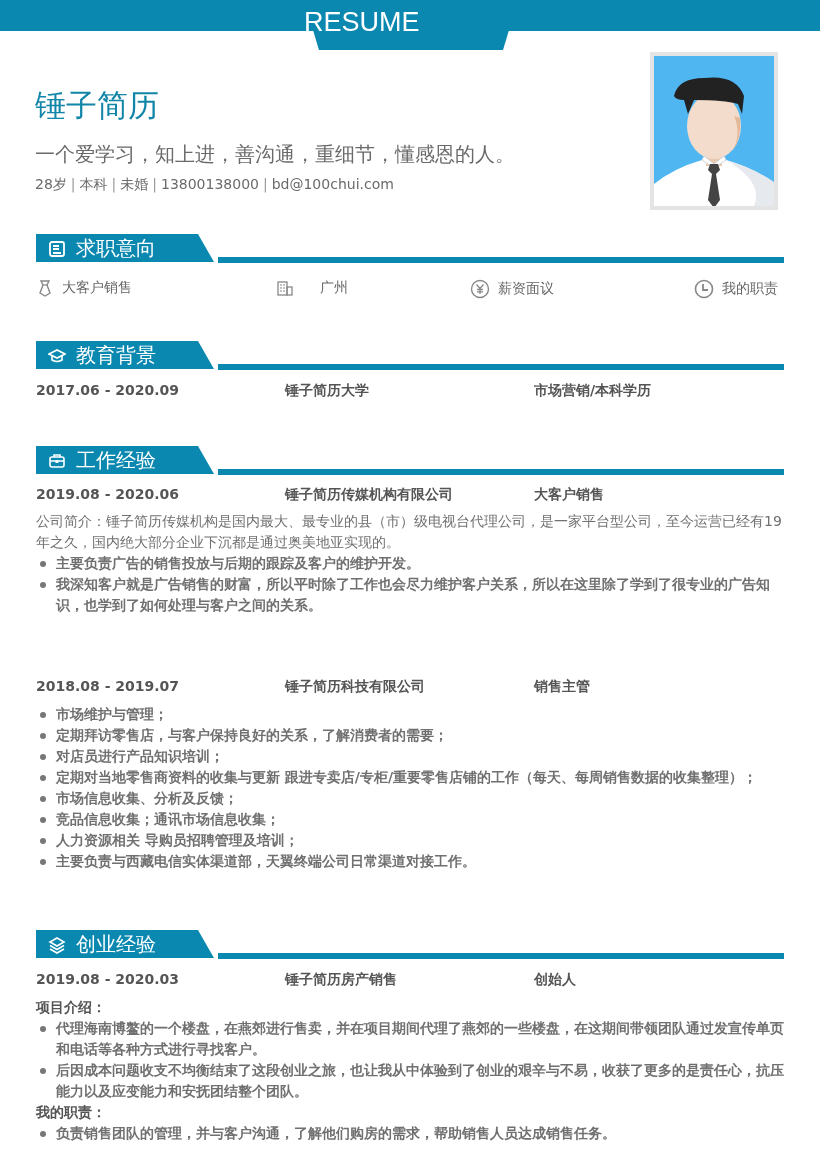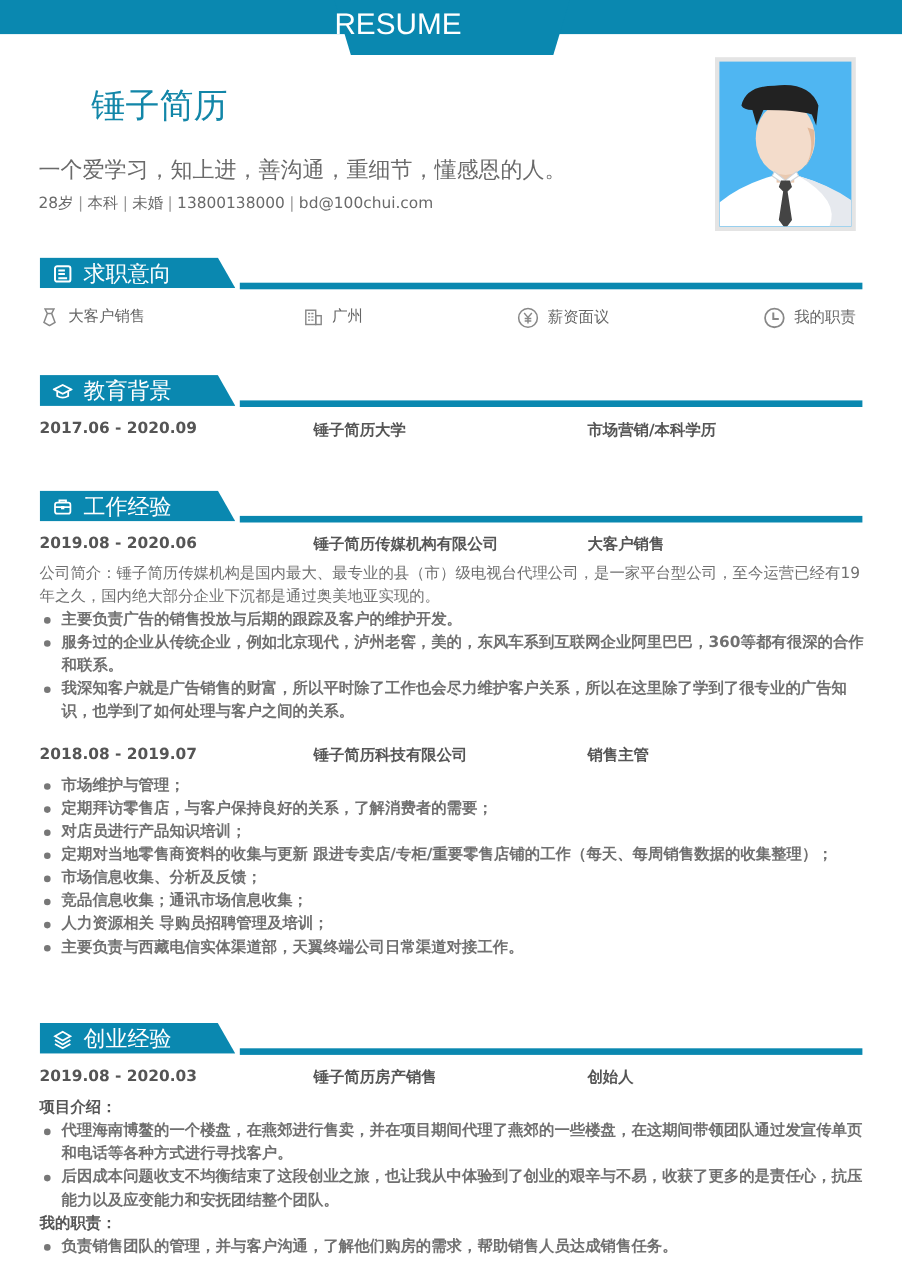--- a/index.html
+++ b/index.html
@@ -5,21 +5,21 @@
   * { box-sizing: border-box; margin: 0; padding: 0; }
   html, body { width: 820px; height: 1160px; background: #ffffff; overflow: hidden; }
   body { font-family: "DejaVu Sans", "Liberation Sans", sans-serif; color: #666666; position: relative; }
 
   .top-band { position: absolute; left: 0; top: 0; width: 820px; height: 31px; background: #0a88b0; }
   .top-tab { position: absolute; left: 304px; top: 0; width: 214px; height: 50px; background: #0a88b0;
              clip-path: polygon(0 0, 100% 0, 93% 100%, 7% 100%); }
   .top-title { position: absolute; left: 304px; top: 7px; width: 214px; text-align: left;
                color: #ffffff; font-family: "Liberation Sans", sans-serif; font-size: 27px; letter-spacing: 0px; }
 
-  .name { position: absolute; left: 35px; top: 75px; font-size: 31px; color: #1286a8; font-weight: normal; margin-left: 48px; }
+  .name { position: absolute; left: 35px; top: 85px; font-size: 31px; color: #1286a8; font-weight: normal; }
   .motto { position: absolute; left: 35px; top: 141px; font-size: 20px; color: #6a6a6a; }
   .info { position: absolute; left: 35px; top: 176px; font-size: 14px; color: #6a6a6a; }
   .info .sep { color: #999; margin: 0 4px; }
 
   .photo { position: absolute; left: 650px; top: 52px; width: 128px; height: 158px; background: #e4e4e4; padding: 4px; }
   .photo-inner { width: 100%; height: 100%; background: #4fb6f2; position: relative; overflow: hidden; }
 
   .sec-head { position: absolute; left: 36px; width: 748px; height: 30px; }
   .sec-box { position: absolute; left: 0; top: 0; width: 178px; height: 28px; background: #0a88b0;
              clip-path: polygon(0 0, 91% 0, 100% 100%, 0 100%); }
@@ -80,21 +80,21 @@
 </div>
 
 <div class="intent-row">
   <div class="intent" style="left:0;">
     <svg width="18" height="18" viewBox="0 0 18 18">
       <path d="M5 2 H13 L11 6 L14 14 L9 17 L4 14 L7 6Z" fill="none" stroke="#888" stroke-width="1.4"></path>
       <path d="M7 6 H11" stroke="#888" stroke-width="1.2"></path>
     </svg>
     <span>大客户销售</span>
   </div>
-  <div class="intent" style="left:240px;">
+  <div class="intent" style="left:240px;gap:18px;">
     <svg width="18" height="18" viewBox="0 0 18 18">
       <rect x="2" y="3" width="9" height="13" fill="none" stroke="#888" stroke-width="1.3"></rect>
       <rect x="11" y="8" width="5" height="8" fill="none" stroke="#888" stroke-width="1.3"></rect>
       <path d="M4 6h2M7 6h2M4 9h2M7 9h2M4 12h2M7 12h2" stroke="#888" stroke-width="1.2"></path>
     </svg>
     <span>广州</span>
   </div>
   <div class="intent" style="left:434px;">
     <svg width="20" height="20" viewBox="0 0 20 20">
       <circle cx="10" cy="10" r="8.5" fill="none" stroke="#888" stroke-width="1.4"></circle>
@@ -140,21 +140,20 @@
 
 <div class="row3" style="top:486px;">
   <span class="c1">2019.08 - 2020.06</span>
   <span class="c2">锤子简历传媒机构有限公司</span>
   <span class="c3">大客户销售</span>
 </div>
 <div class="para" style="top:511px;">
   <div>公司简介：锤子简历传媒机构是国内最大、最专业的县（市）级电视台代理公司，是一家平台型公司，至今运营已经有19年之久，国内绝大部分企业下沉都是通过奥美地亚实现的。</div>
   <ul class="bul">
     <li>主要负责广告的销售投放与后期的跟踪及客户的维护开发。</li>
-    <li>服务过的企业从传统企业，例如北京现代，泸州老窖，美的，东风车系到互联网企业阿里巴巴，360等都有很深的合作和联系。</li>
     <li>我深知客户就是广告销售的财富，所以平时除了工作也会尽力维护客户关系，所以在这里除了学到了很专业的广告知识，也学到了如何处理与客户之间的关系。</li>
   </ul>
 </div>
 
 <div class="row3" style="top:678px;">
   <span class="c1">2018.08 - 2019.07</span>
   <span class="c2">锤子简历科技有限公司</span>
   <span class="c3">销售主管</span>
 </div>
 <div class="para" style="top:704px;">

